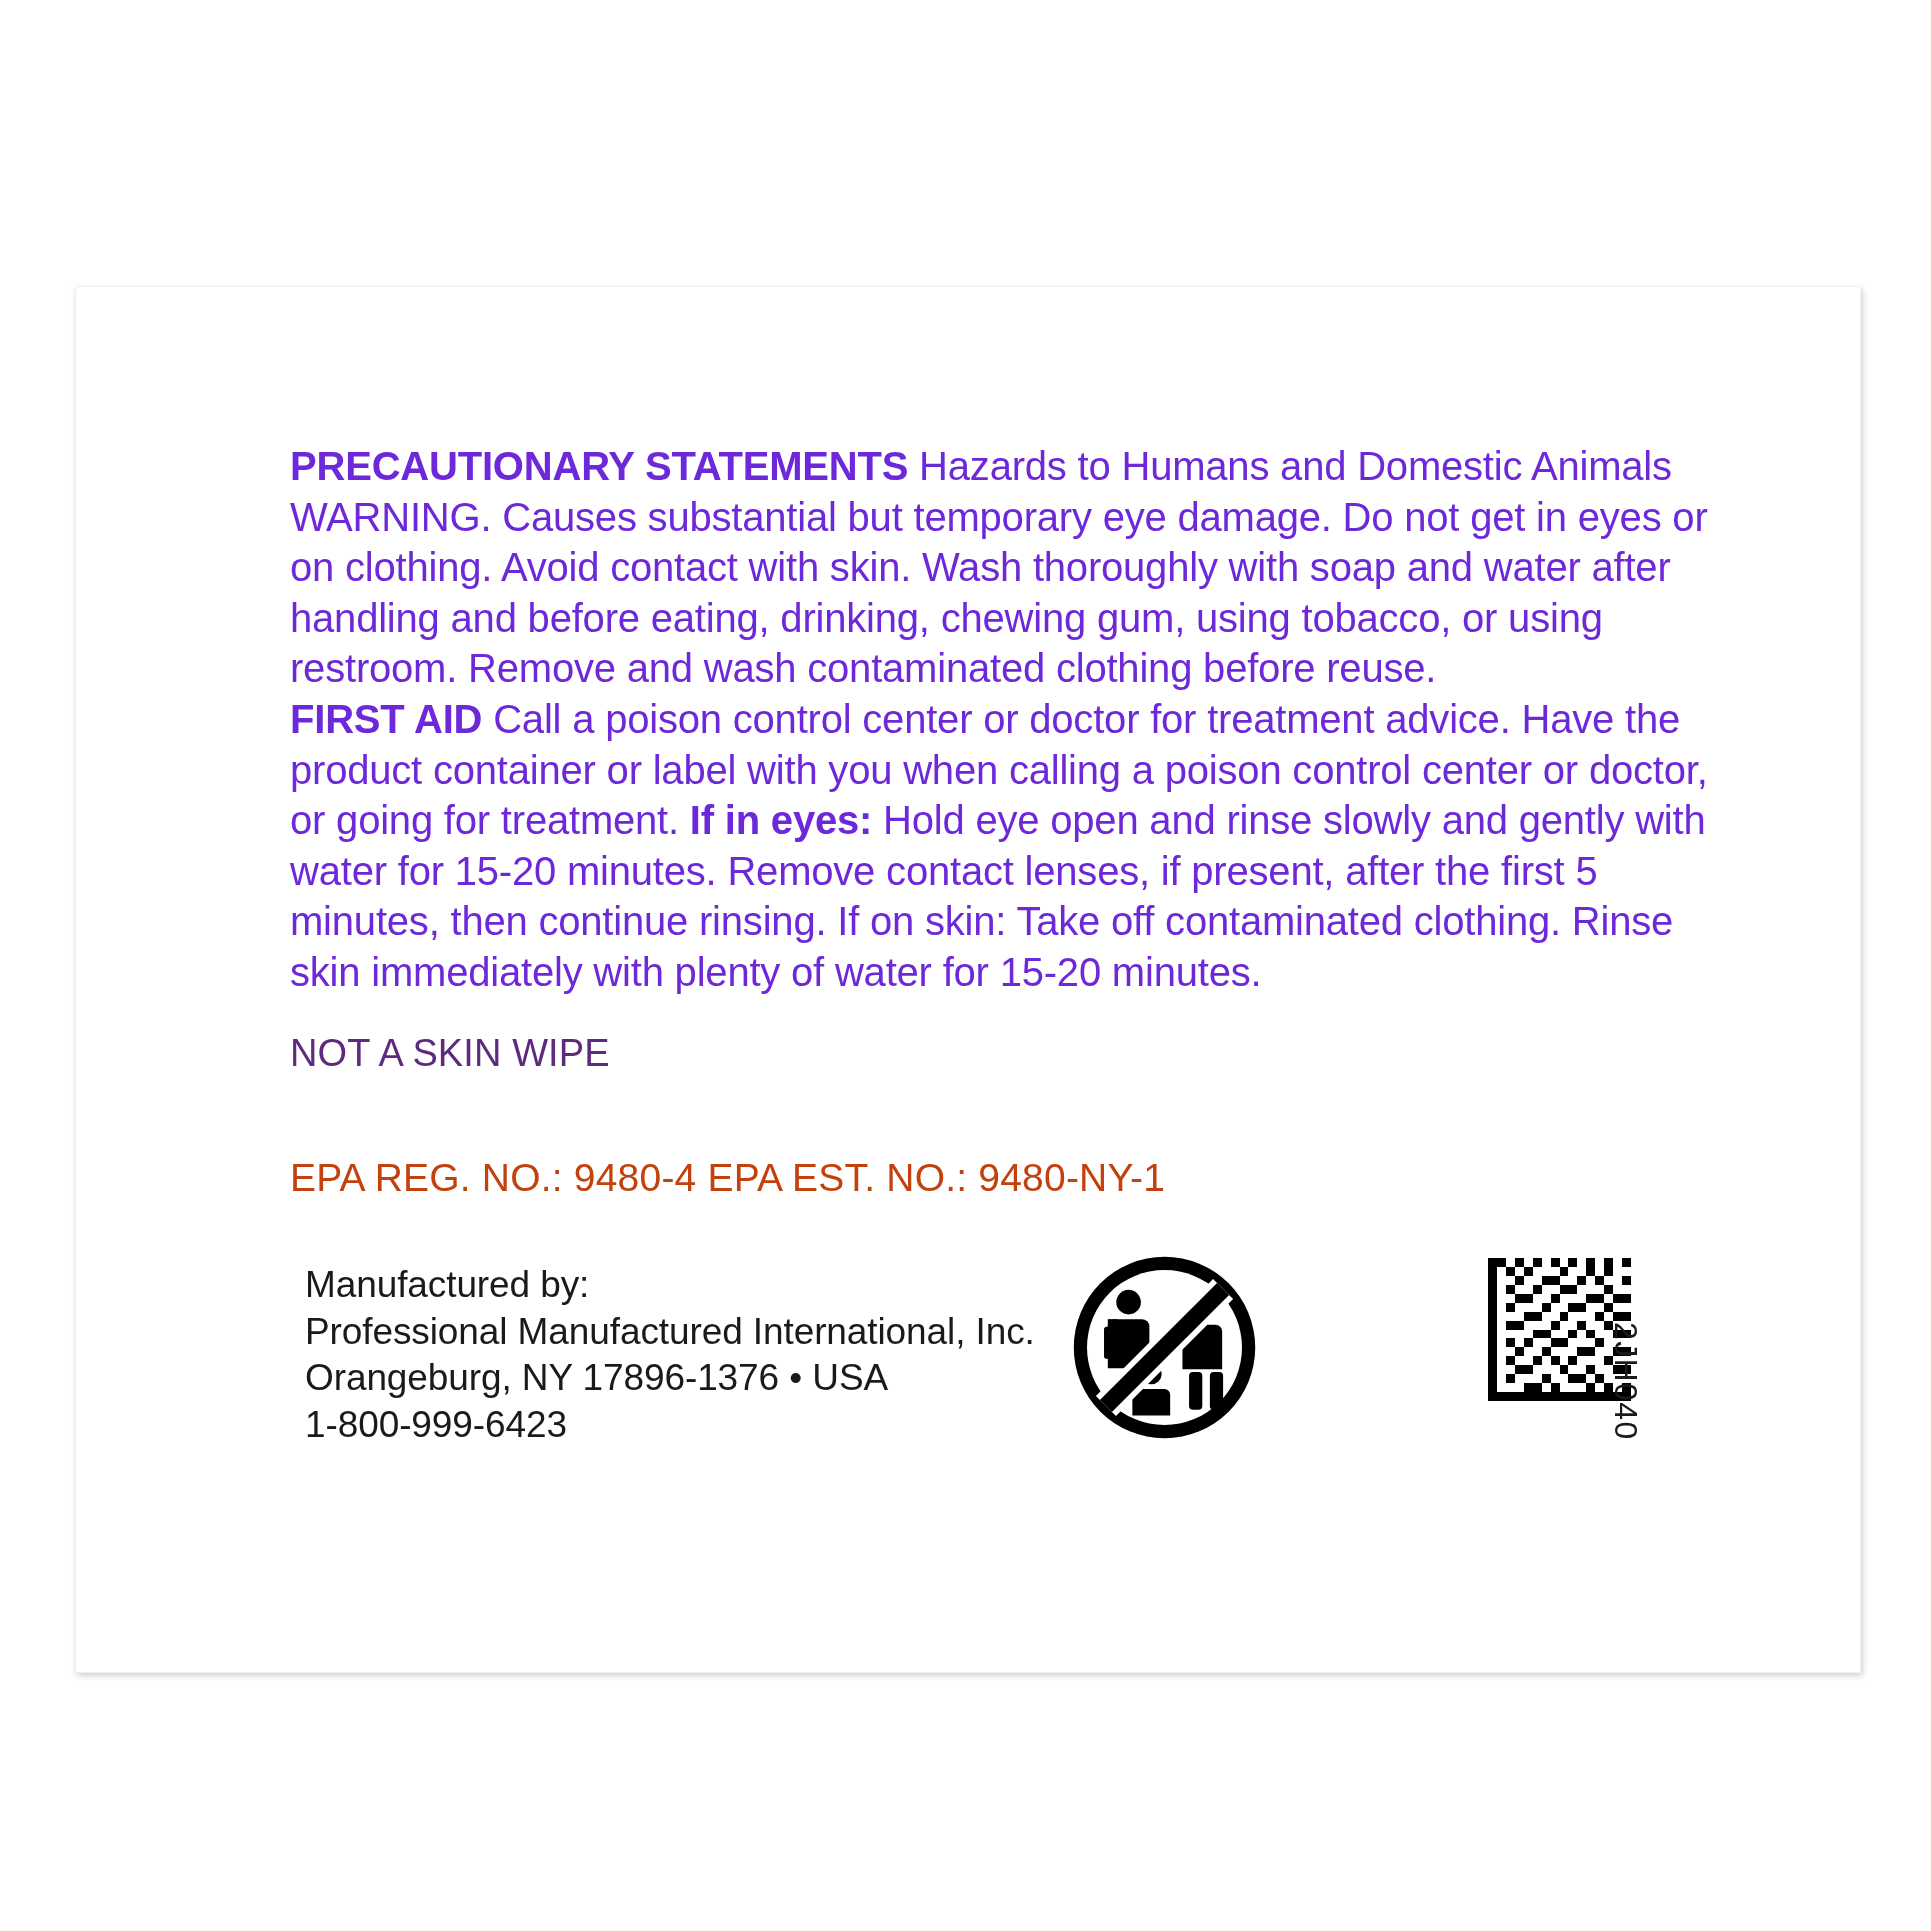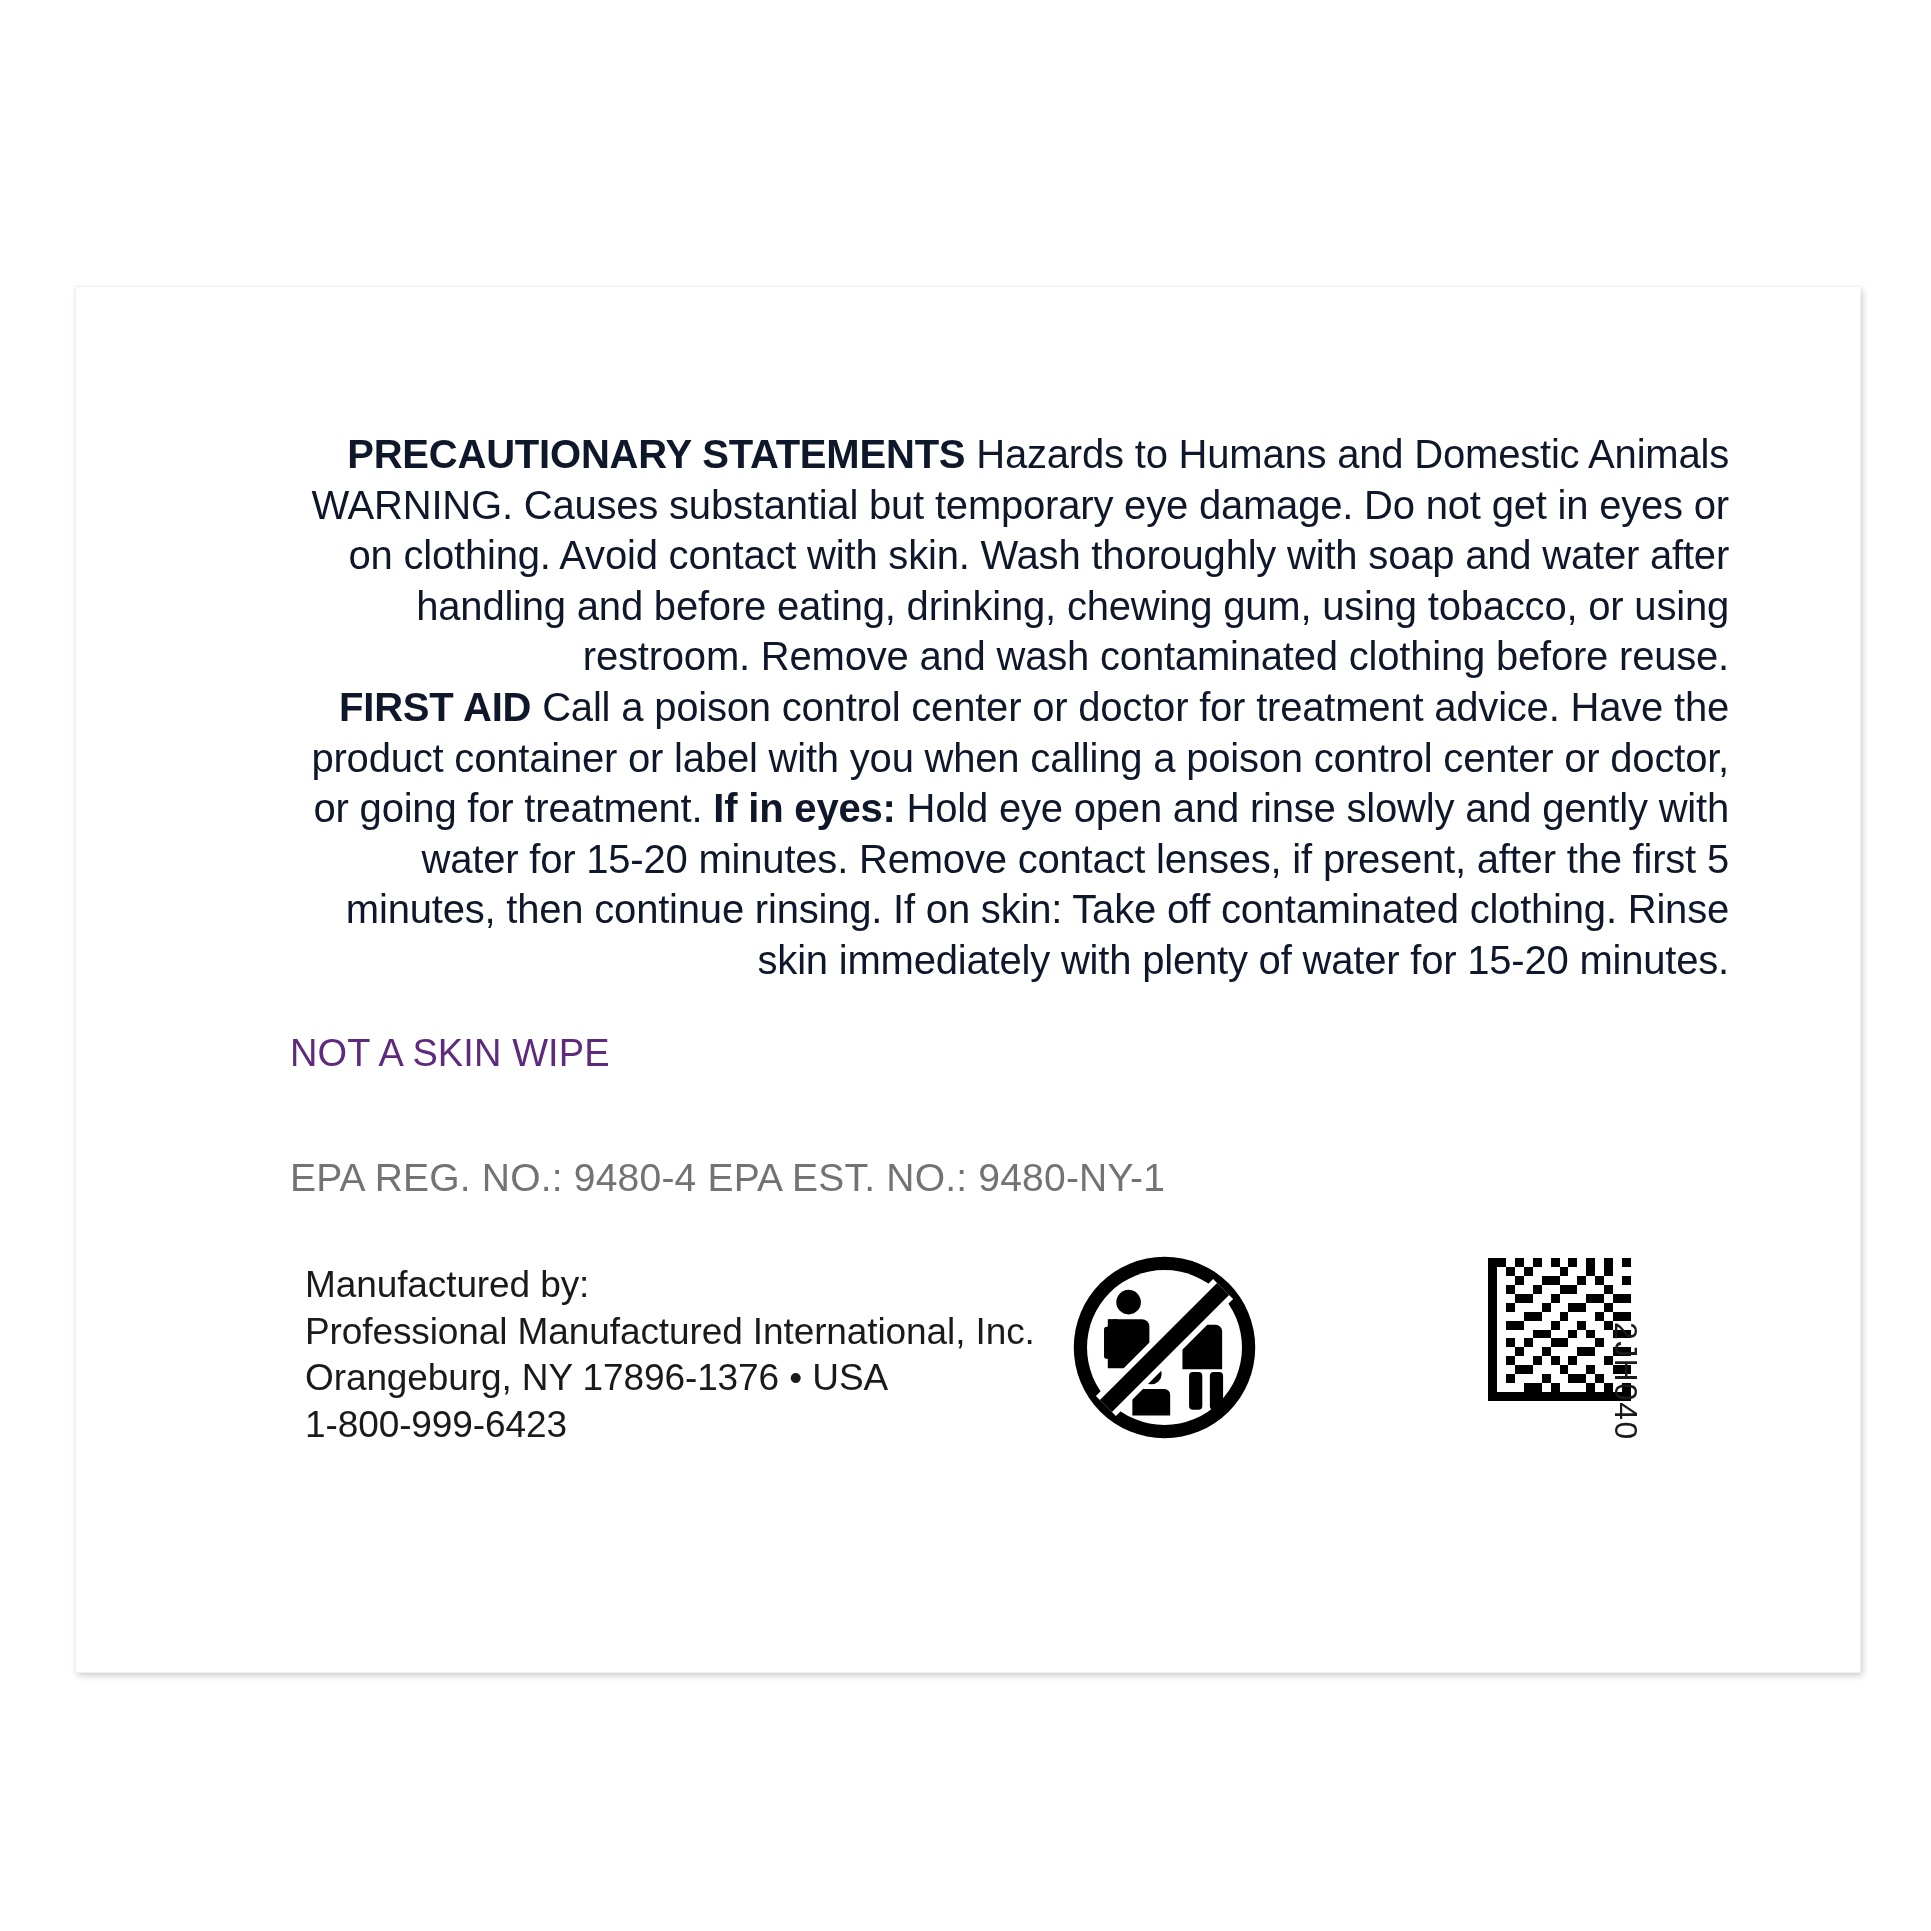--- a/index.html
+++ b/index.html
@@ -27,27 +27,27 @@
     width: 1784px;
     height: 1385px;
     background: #ffffff;
     box-shadow: 1.9px 2.9px 6.8px rgba(0,0,0,0.22);
     border: 1px solid #f0f0f0;
   }
 
   .text-block {
     position: absolute;
     left: 214px;
-    top: 142px;
+    top: 154px;
     width: 1439px;
-    color: #0f172a;
+    color: #6d28d9;
     font-size: 40px;
     line-height: 1.265;
     letter-spacing: -0.2px;
-    text-align: right;
+    text-align: left;
   }
 
   .bold-head {
     font-weight: bold;
   }
 
   .para {
     margin: 0;
   }
 
@@ -61,21 +61,21 @@
     font-size: 38px;
     line-height: 1.28;
     letter-spacing: 0.1px;
   }
 
   .epa-line {
     position: absolute;
     left: 214px;
     top: 869px;
     width: 1255px;
-    color: #737373;
+    color: #c2410c;
     font-size: 39px;
     letter-spacing: 0.2px;
   }
 
   .mfg-block {
     position: absolute;
     left: 229px;
     top: 975px;
     width: 869px;
     color: #1a1a1a;

